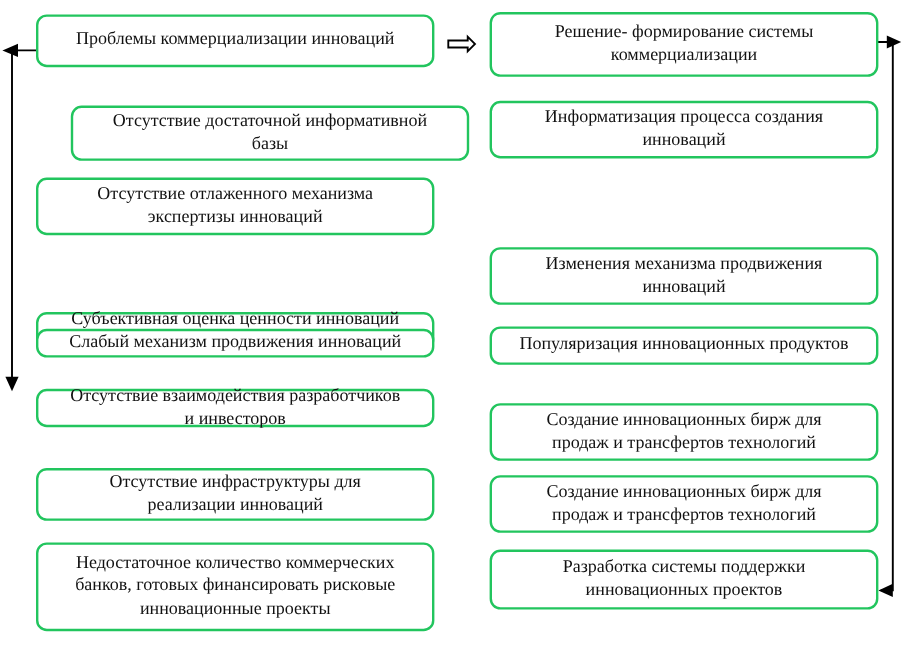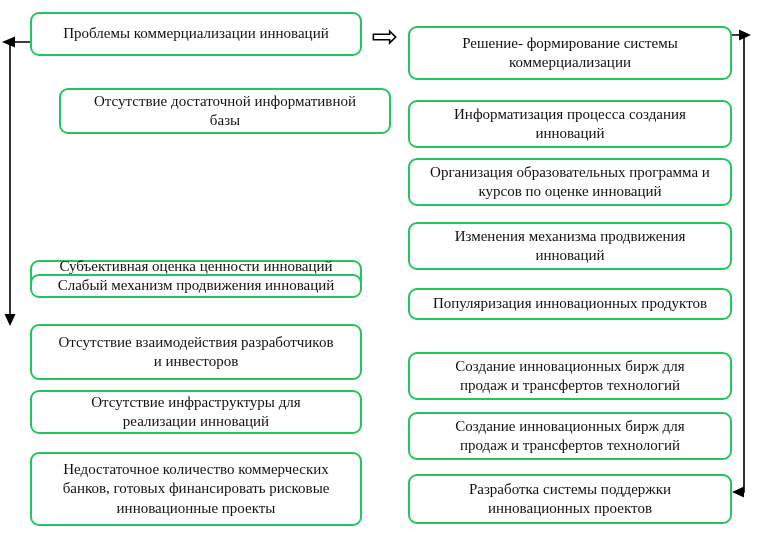--- a/index.html
+++ b/index.html
@@ -23,28 +23,28 @@
     background: #ffffff;
     border: 2px solid #22c55e;
     border-radius: 9px;
     box-sizing: border-box;
     display: flex;
     align-items: center;
     justify-content: center;
     text-align: center;
   }
   .lcol { left: 30px; width: 332px; padding: 2px 22px; }
-  .rcol { left: 408px; width: 324px; padding: 2px 20px; margin-top: 16px; }
+  .rcol { left: 408px; width: 324px; padding: 2px 20px; }
 
   #lb0 { top: 12px;  height: 44px; }
   #lb1 { top: 88px;  height: 46px; margin-left: 29px; }
   #lb2 { top: 148px; height: 48px; }
   #lb3 { top: 212px; height: 32px; margin-top: 48px; }
   #lb4 { top: 274px; height: 24px; text-align: right; }
-  #lb5 { top: 324px; height: 56px; }
+  #lb5 { top: 324px; height: 32px; }
   #lb6 { top: 390px; height: 44px; }
   #lb7 { top: 452px; height: 74px; justify-content: flex-end; }
 
   #rb0 { top: 10px;  height: 54px; }
   #rb1 { top: 84px;  height: 48px; }
   #rb2 { top: 142px; height: 48px; }
   #rb3 { top: 206px; height: 48px; }
   #rb4 { top: 272px; height: 32px; }
   #rb5 { top: 336px; height: 48px; }
   #rb6 { top: 396px; height: 48px; }
@@ -88,20 +88,23 @@
   </svg>
 
   <div id="flow-arrow">⇨</div>
 
   <div class="box lcol" id="lb0">
     <span>Проблемы коммерциализации инноваций</span>
   </div>
   <div class="box lcol" id="lb1">
     <span>Отсутствие достаточной информативной базы</span>
   </div>
+  <div class="box lcol" id="lb2">
+    <span>Отсутствие отлаженного механизма экспертизы инноваций</span>
+  </div>
   <div class="box lcol" id="lb3">
     <span>Субъективная оценка ценности инноваций их разработчиками</span>
   </div>
   <div class="box lcol" id="lb4">
     <span>Слабый механизм продвижения инноваций</span>
   </div>
   <div class="box lcol" id="lb5">
     <span>Отсутствие взаимодействия разработчиков и инвесторов</span>
   </div>
   <div class="box lcol" id="lb6">
@@ -110,23 +113,20 @@
   <div class="box lcol" id="lb7">
     <span>Недостаточное количество коммерческих банков, готовых финансировать рисковые инновационные проекты</span>
   </div>
 
   <div class="box rcol" id="rb0">
     <span>Решение- формирование системы коммерциализации</span>
   </div>
   <div class="box rcol" id="rb1">
     <span>Информатизация процесса создания инноваций</span>
   </div>
-  <div class="box rcol" id="rb2">
-    <span>Организация образовательных программа и курсов по оценке инноваций</span>
-  </div>
   <div class="box rcol" id="rb3">
     <span>Изменения механизма продвижения инноваций</span>
   </div>
   <div class="box rcol" id="rb4">
     <span>Популяризация инновационных продуктов</span>
   </div>
   <div class="box rcol" id="rb5">
     <span>Создание инновационных бирж для продаж и трансфертов технологий</span>
   </div>
   <div class="box rcol" id="rb6">

